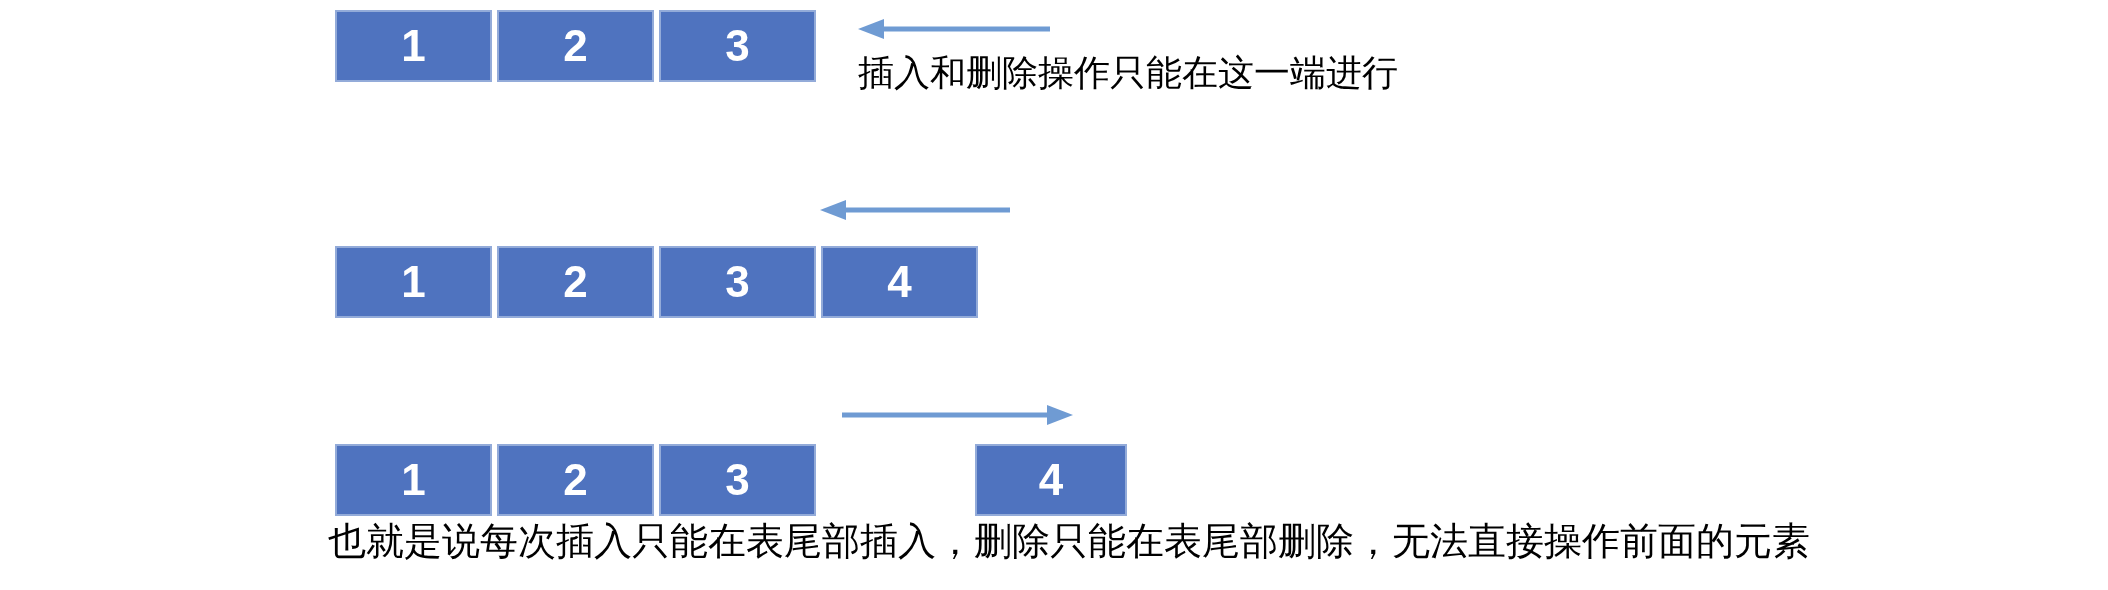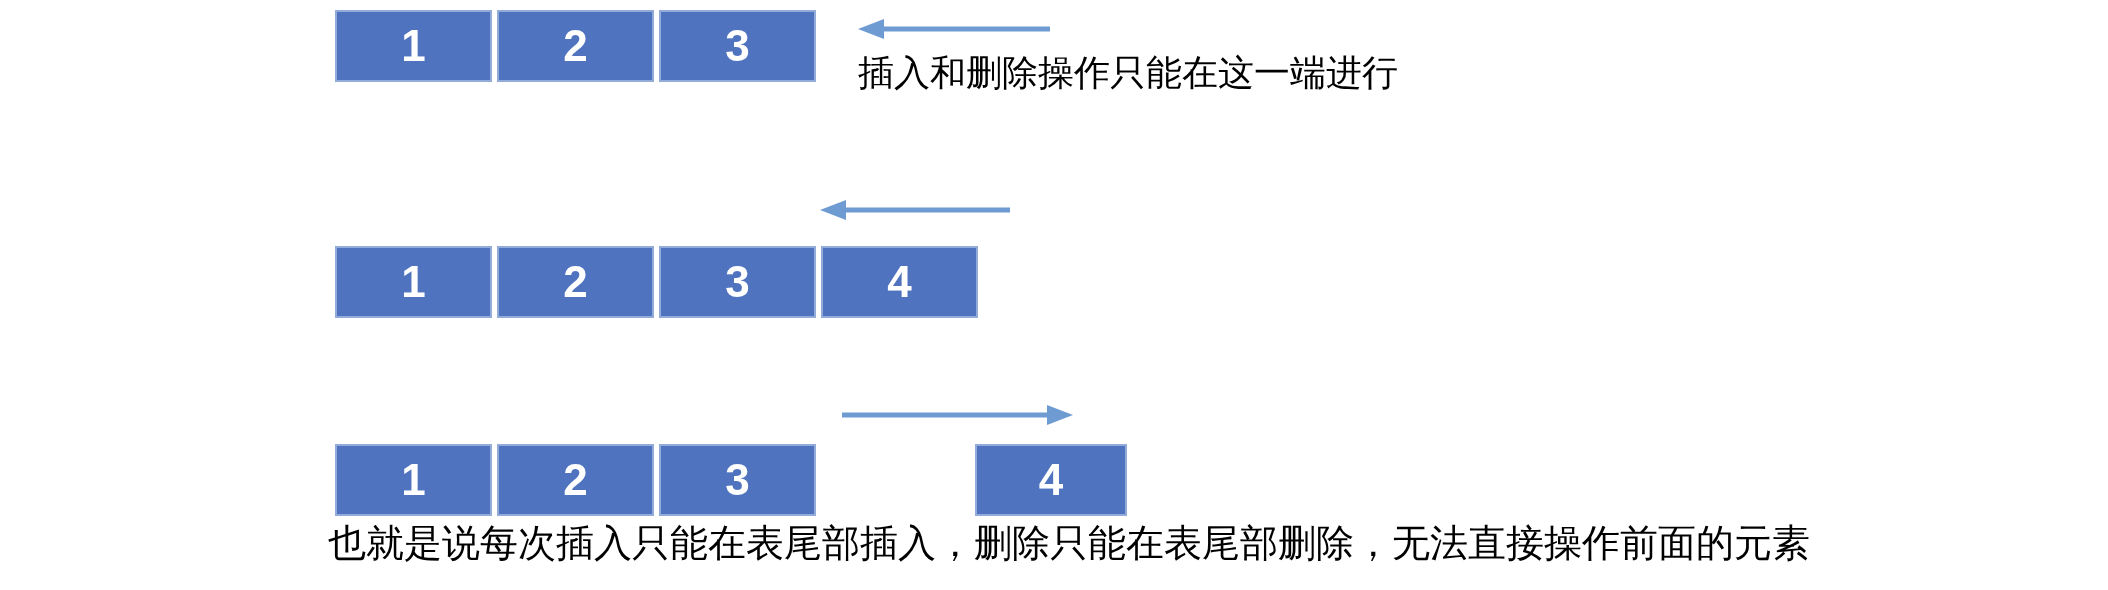--- a/index.html
+++ b/index.html
@@ -27,21 +27,21 @@
     letter-spacing:0;
   }
   .arrow{position:absolute;display:block;}
   .caption{
     position:absolute;
     color:#000000;
     white-space:nowrap;
     line-height:1.15;
   }
   .caption-top{font-size:36px;text-align:right;}
-  .caption-bottom{font-size:38px;}
+  .caption-bottom{font-size:38px;font-family:Liberation Mono, monospace;}
 </style>
 </head>
 <body>
 
 <div class="canvas">
 
   <div class="box-row" style="left:335px;top:10px;">
     <div class="cell">
       <span class="cell-num">1</span>
     </div>

